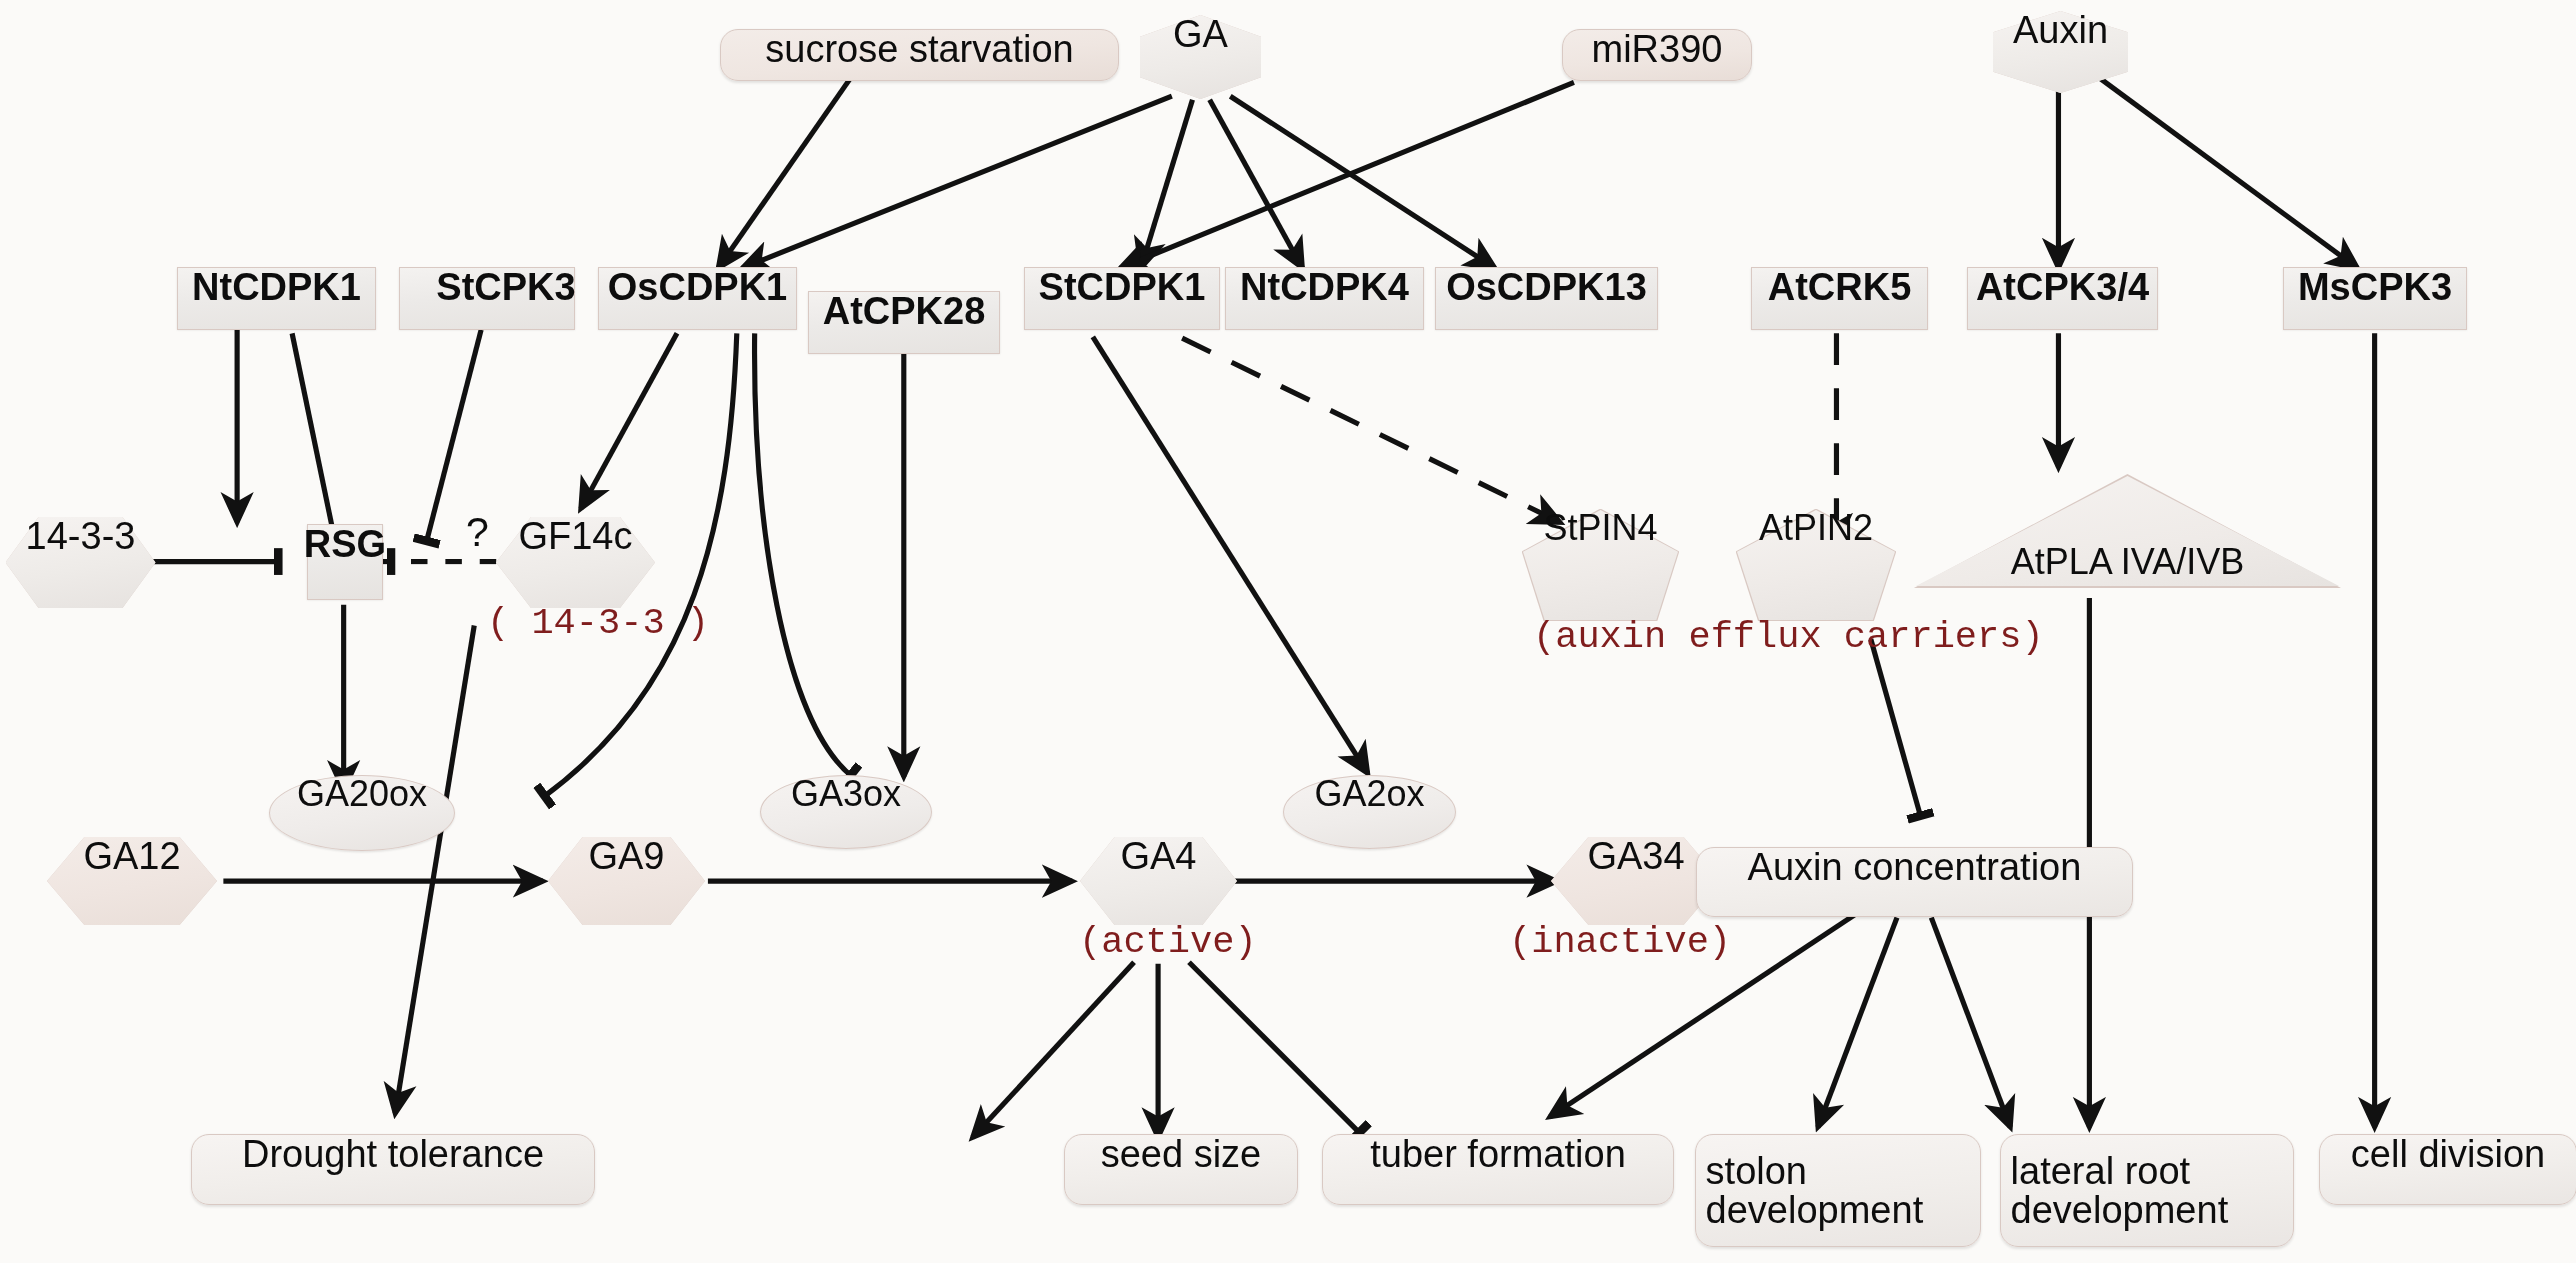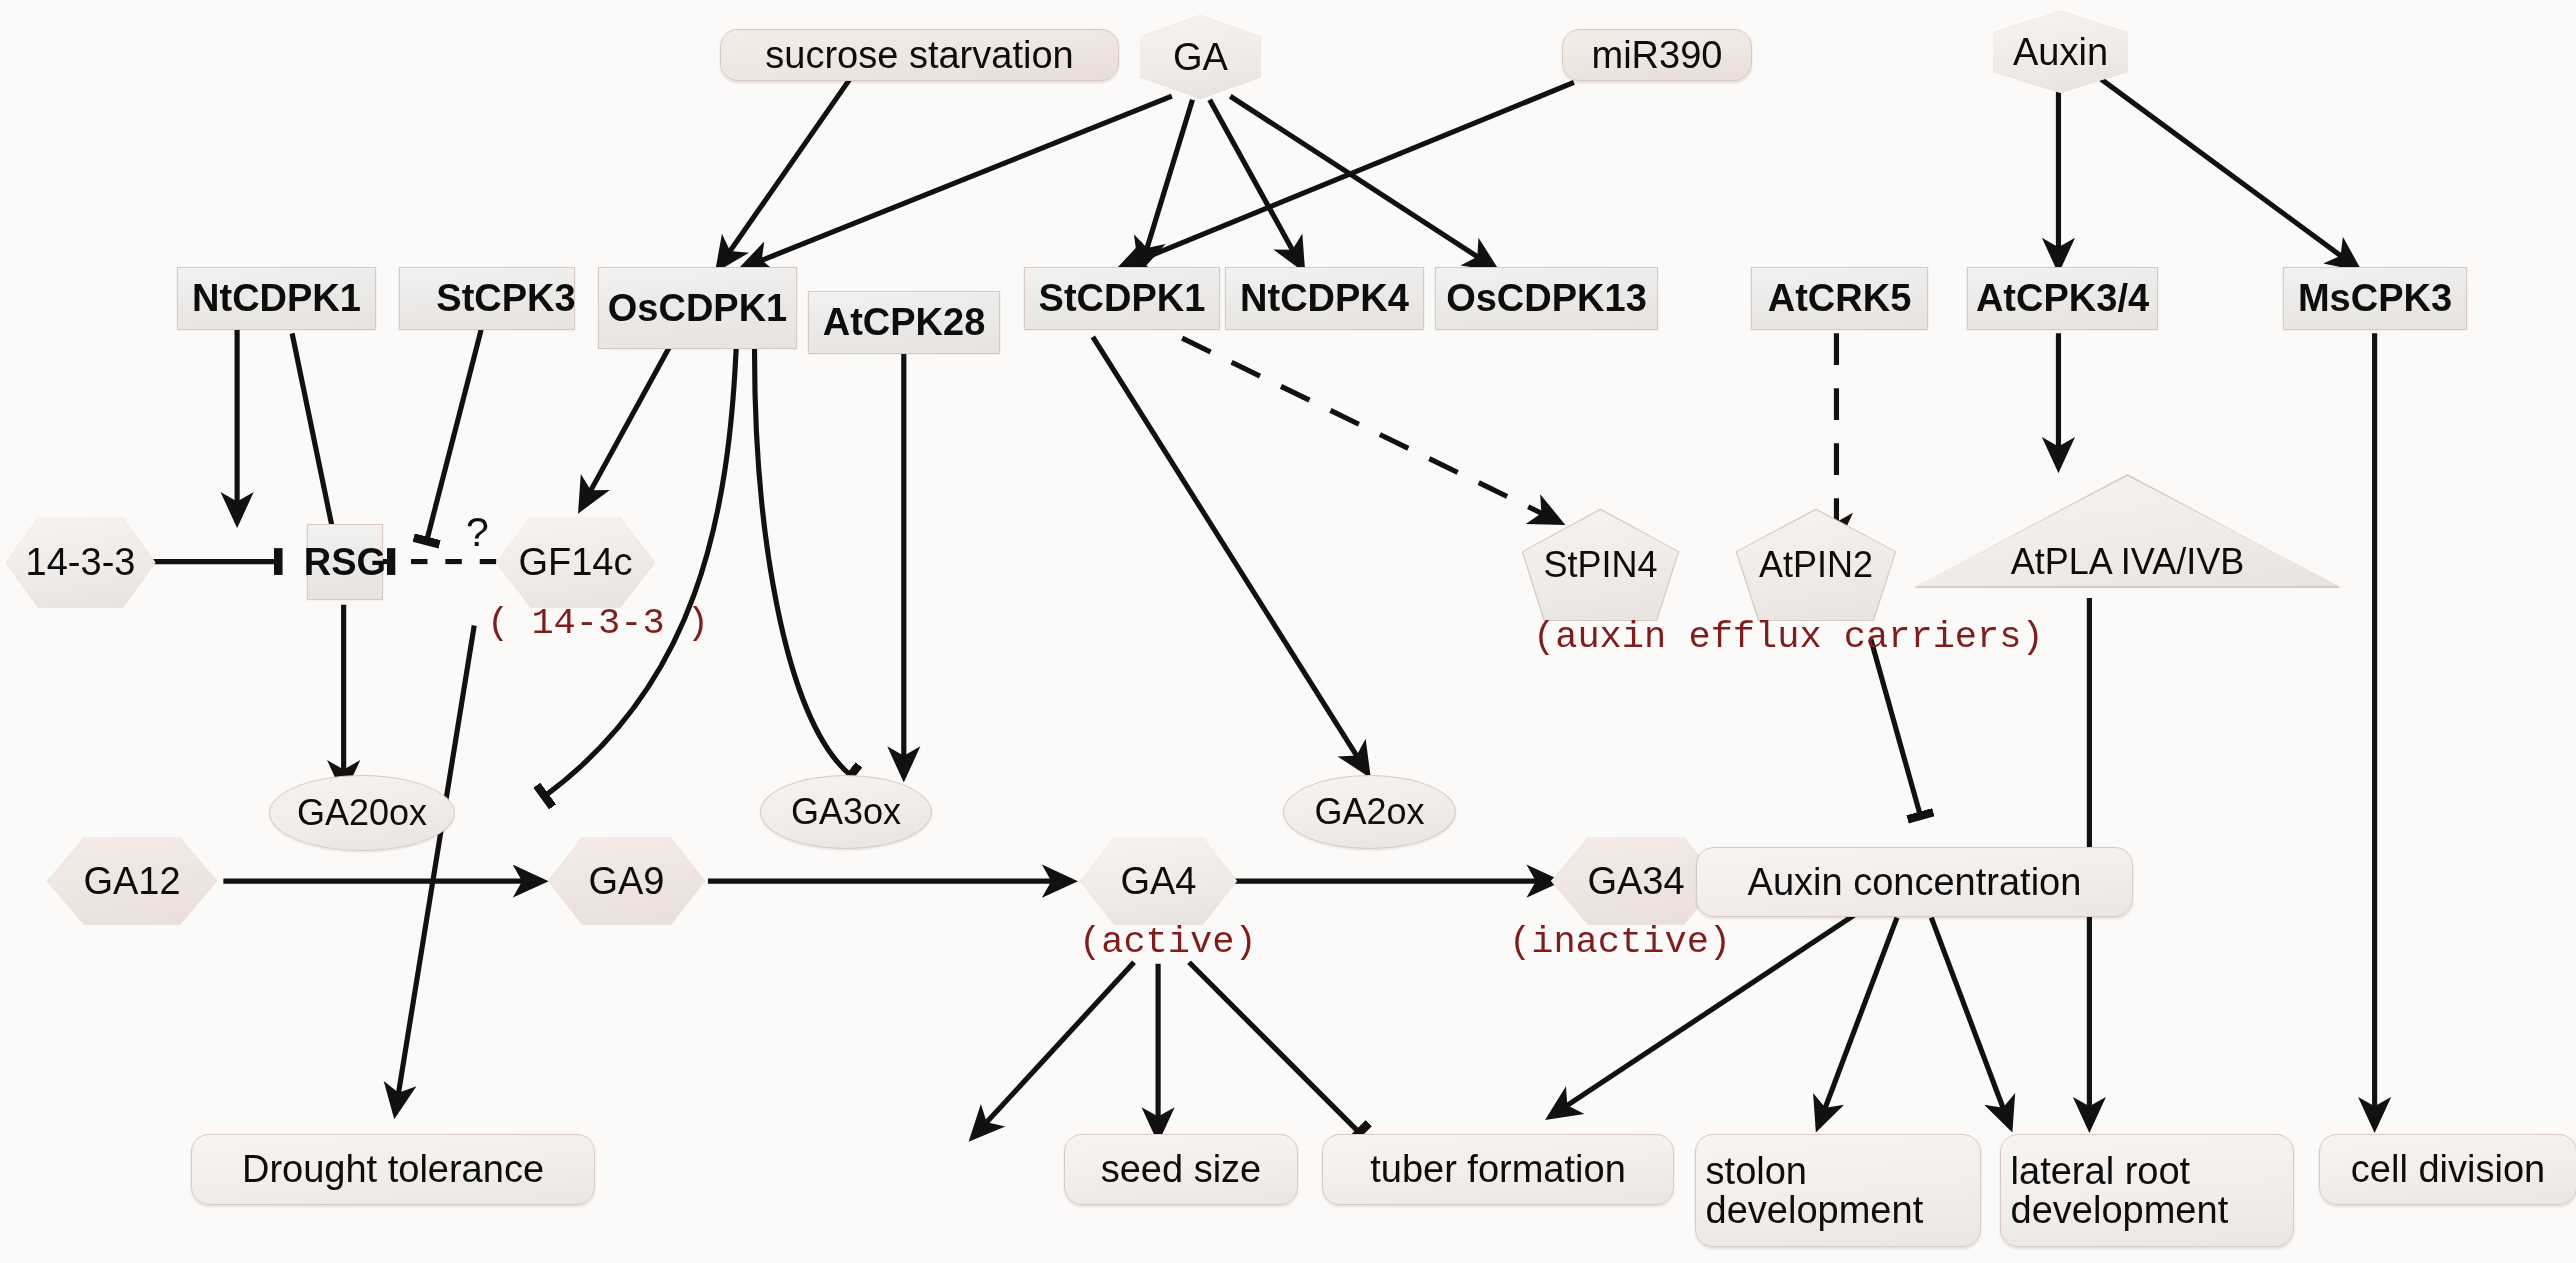--- a/index.html
+++ b/index.html
@@ -9,21 +9,21 @@
     background:#fbfaf8;
     font-family:"Liberation Sans","DejaVu Sans",sans-serif;
     overflow:hidden;
     position:relative;
   }
   #stage{position:absolute;left:0;top:0;width:2576px;height:1264px;}
   #edges{position:absolute;left:0;top:0;width:2576px;height:1264px;}
 
   .node{
     position:absolute;
-    display:flex;align-items:center;justify-content:center;
+    display:flex;justify-content:center;
     text-align:center;
     color:#0d0d0d;
     z-index:5;
     box-sizing:border-box;
     white-space:nowrap;
   }
   .node .lbl{position:relative;z-index:2;line-height:1.02;}
 
   
   .rect{
@@ -214,21 +214,21 @@
     <span class="hexbg"></span>
     <span class="lbl">Auxin</span>
   </div>
 
   <div class="node rect" style="left:177px;top:267px;width:199px;height:63px;">
     <span class="lbl">NtCDPK1</span>
   </div>
   <div class="node rect" style="left:399px;top:267px;width:176px;height:63px;padding-left:38px;">
     <span class="lbl">StCPK3</span>
   </div>
-  <div class="node rect" style="left:598px;top:267px;width:199px;height:82px;">
+  <div class="node rect" style="left:598px;top:267px;width:199px;height:63px;">
     <span class="lbl">OsCDPK1</span>
   </div>
   <div class="node rect" style="left:808px;top:267px;width:192px;height:63px;margin-top:24px;">
     <span class="lbl">AtCPK28</span>
   </div>
   <div class="node rect" style="left:1024px;top:267px;width:196px;height:63px;">
     <span class="lbl">StCDPK1</span>
   </div>
   <div class="node rect" style="left:1225px;top:267px;width:199px;height:63px;">
     <span class="lbl">NtCDPK4</span>

